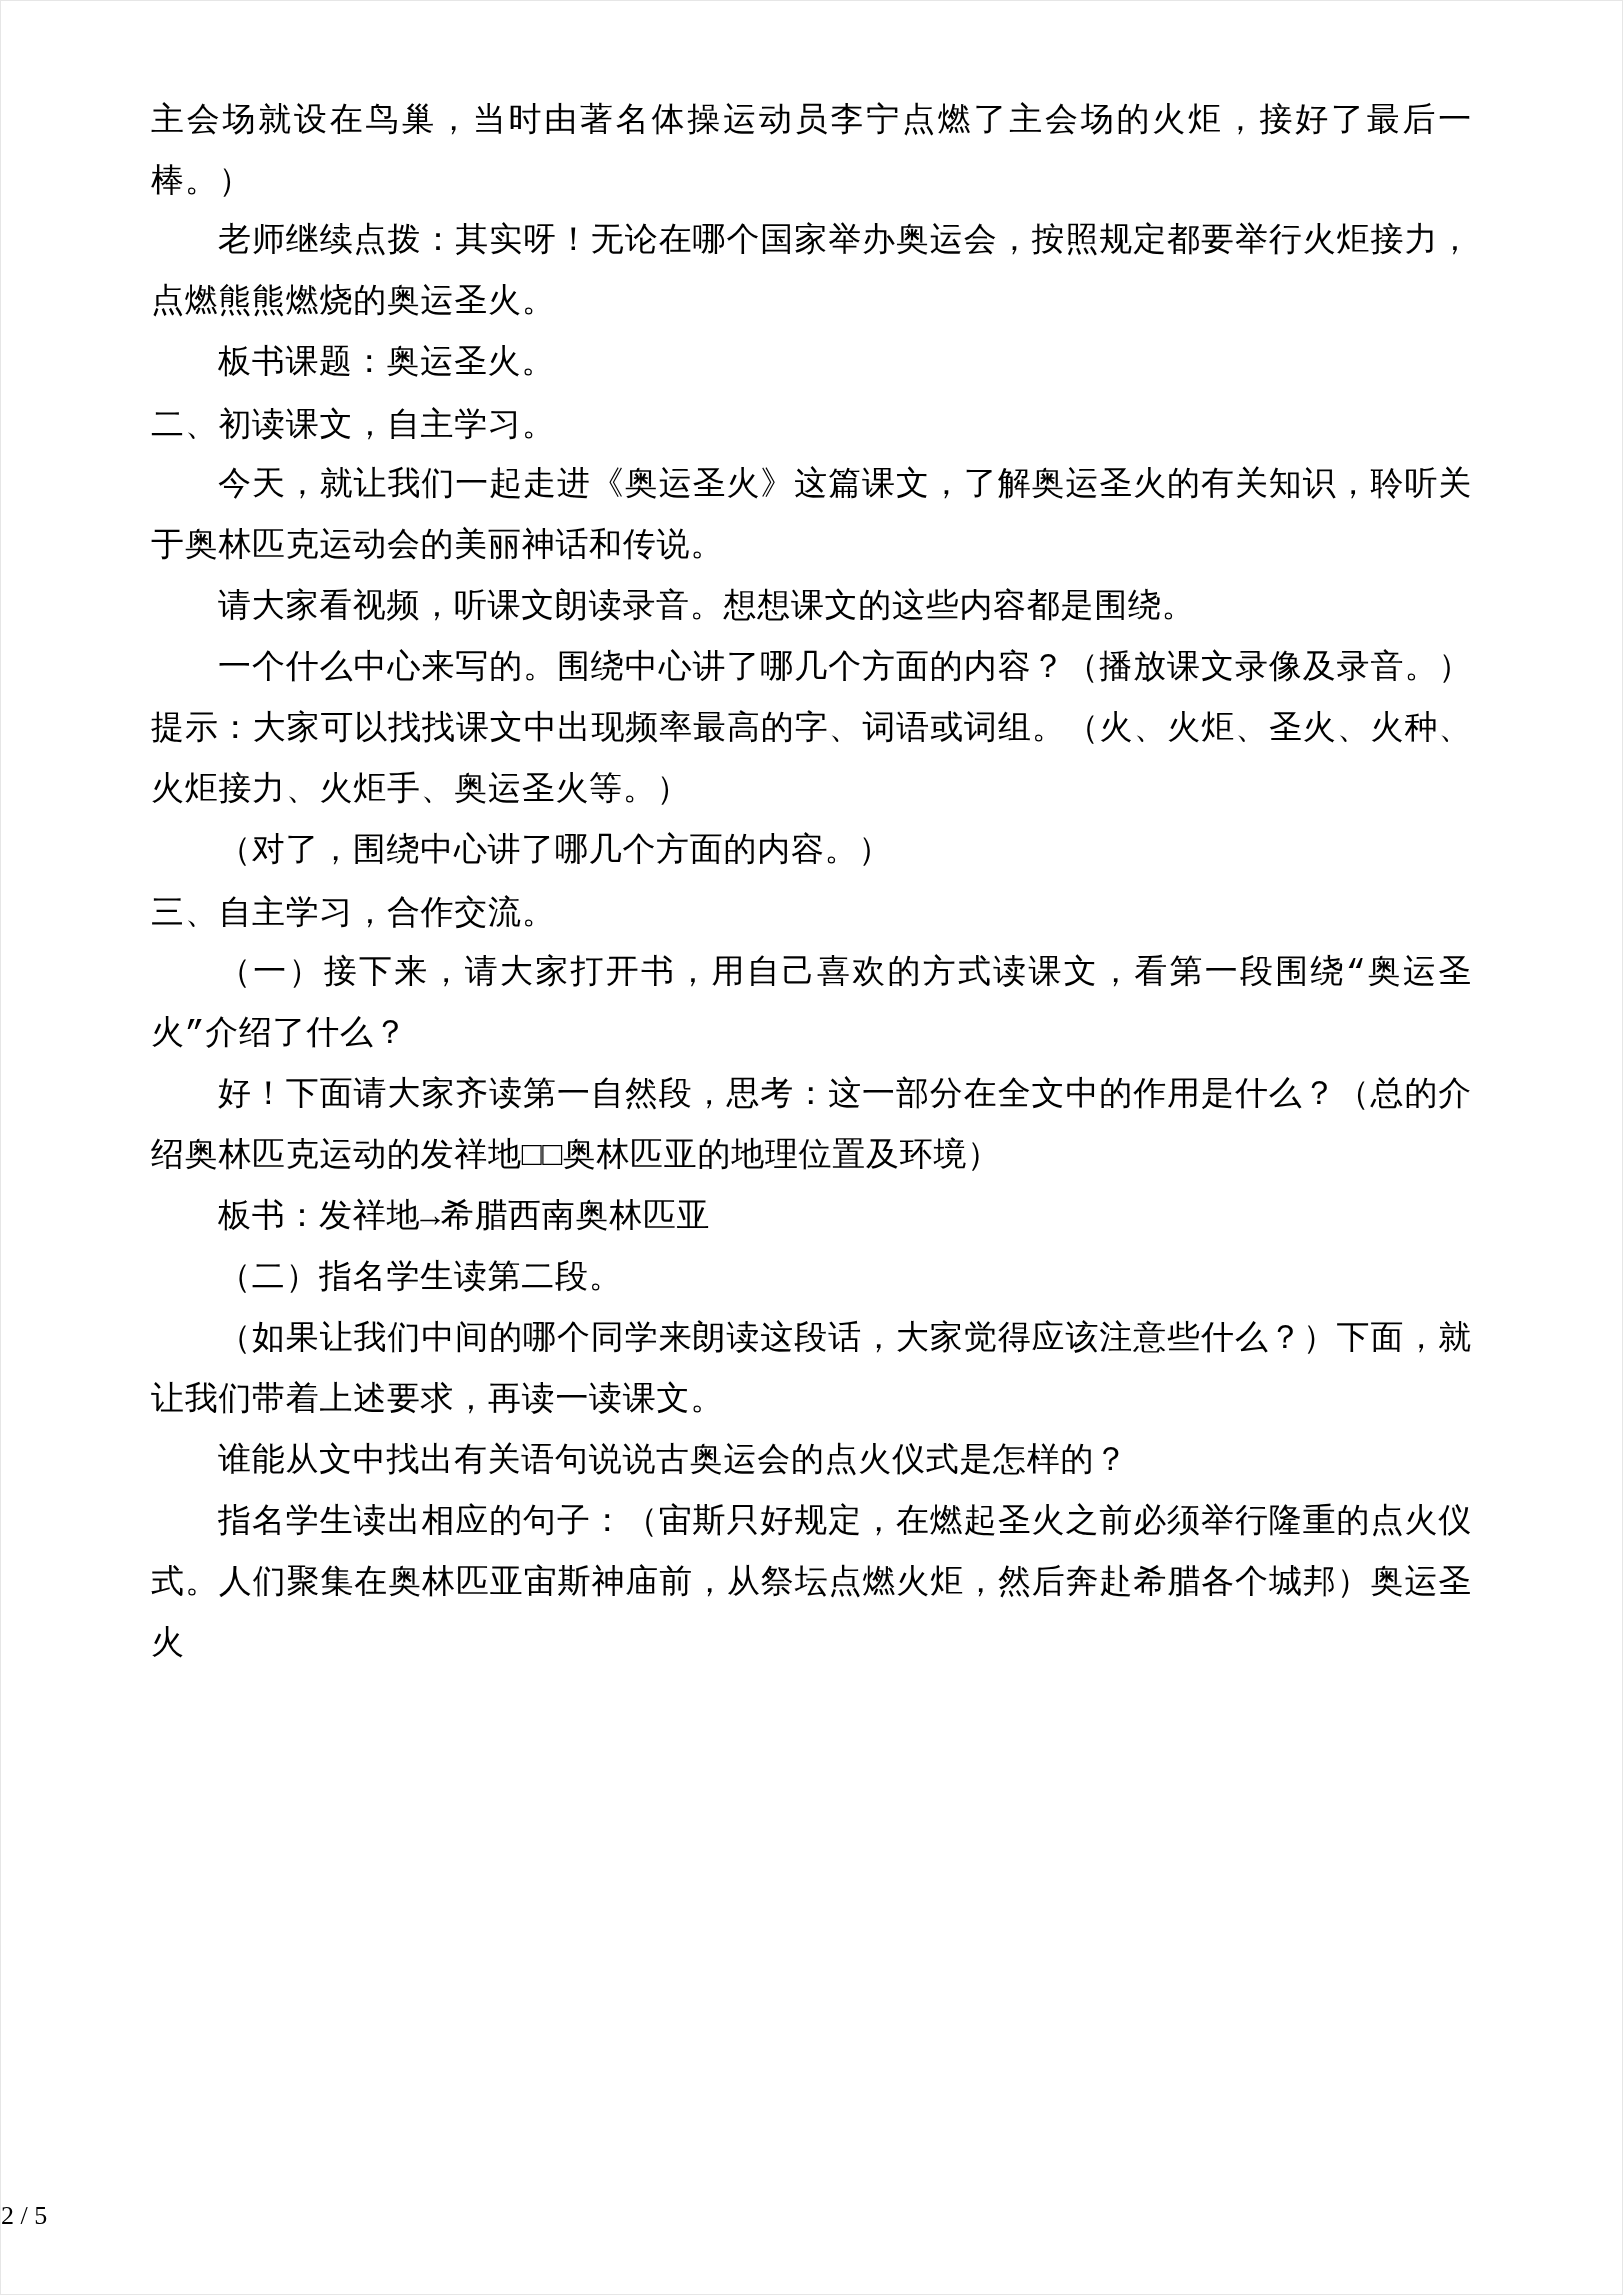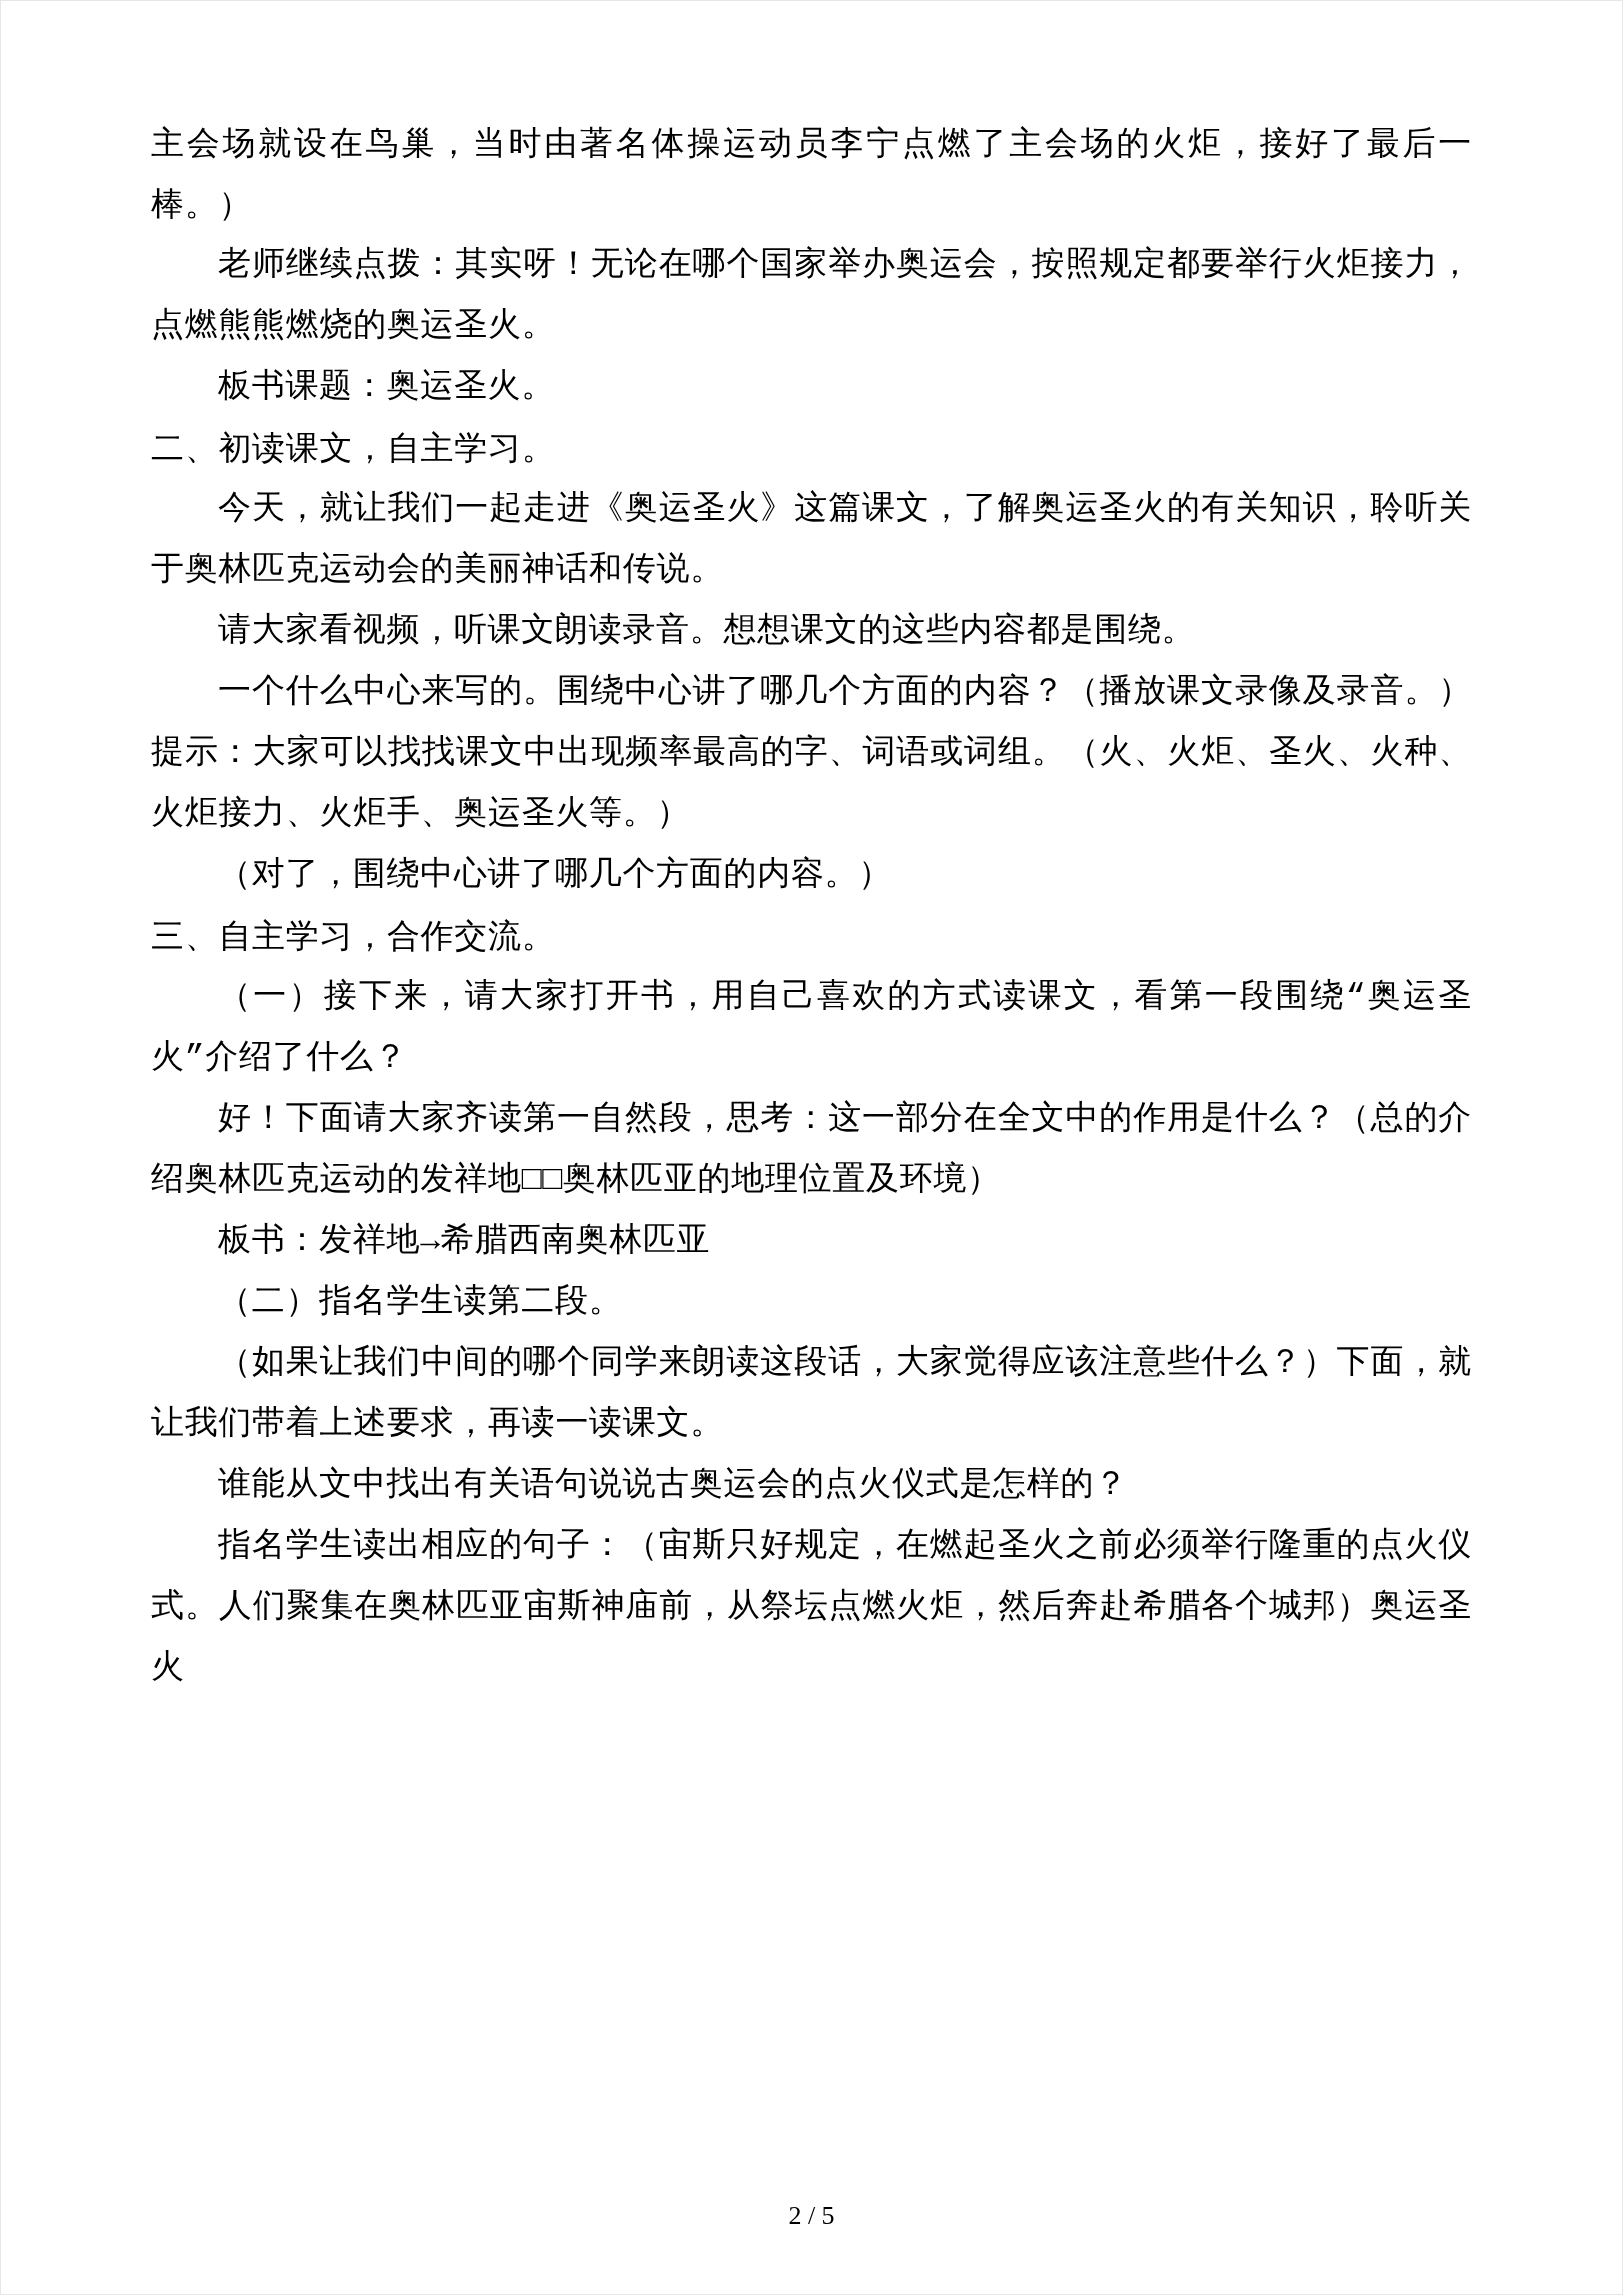--- a/index.html
+++ b/index.html
@@ -11,39 +11,39 @@
     font-family: "Liberation Serif", "DejaVu Serif", serif;
     color: #000000;
     overflow: hidden;
   }
   .page {
     width: 100%;
     height: 100%;
     border: 1.4px solid #e6e6e6;
     background: #ffffff;
     position: relative;
-    padding: 112px 150px 0 150px;
+    padding: 88px 150px 0 150px;
   }
   .para {
     font-size: 33px;
     line-height: 61px;
     text-align: justify;
     letter-spacing: 0.7px;
     word-break: break-all;
   }
   .para.indent {
     text-indent: 67px;
     font-family: Liberation Mono, monospace;
   }
   .footer {
     position: absolute;
     left: 0;
     right: 0;
     bottom: 63px;
-    text-align: center;
+    text-align: left;
     font-size: 26px;
     line-height: 31px;
     color: #000000;
   }
 </style>
 </head>
 <body>
 
 <div class="page">
   <div>

